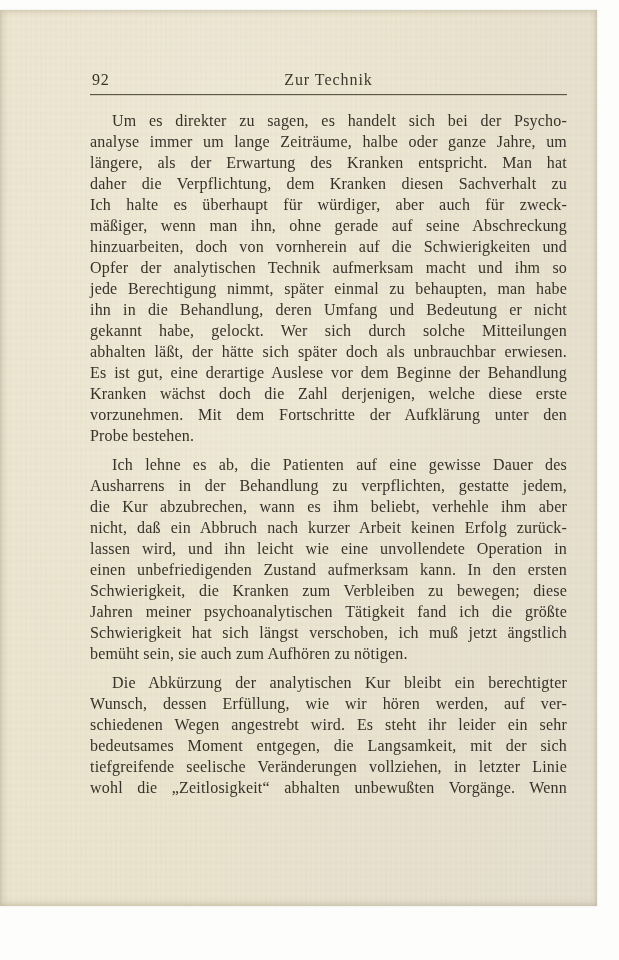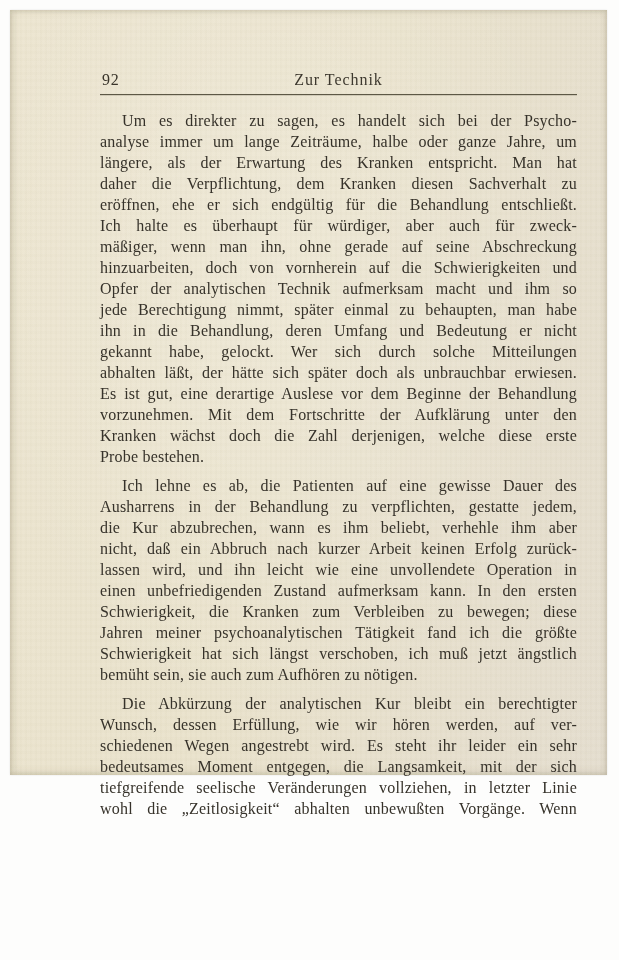--- a/index.html
+++ b/index.html
@@ -13,24 +13,24 @@
   }
   .viewport {
     position: relative;
     width: 619px;
     height: 960px;
     background: #fdfdfc;
   }
   
   .scan {
     position: absolute;
-    left: 10px;
+    left: 0;
     top: 10px;
     width: 597px;
-    height: 765px;
+    height: 896px;
     background:
       radial-gradient(ellipse at 45% 35%, rgba(255,255,255,0.20), rgba(255,255,255,0) 65%),
       linear-gradient(105deg, #ede6d1 0%, #eae3cc 48%, #e5decf 100%);
     box-shadow:
       inset 3px 0 7px rgba(120,110,80,0.16),
       inset -2px 0 5px rgba(120,110,80,0.10),
       inset 0 -3px 7px rgba(120,110,80,0.10),
       inset 0 2px 5px rgba(120,110,80,0.07),
       0 0 2px rgba(0,0,0,0.10);
   }
@@ -104,32 +104,31 @@
       <span class="page-num">92</span>
       <span class="running-title">Zur Technik</span>
     </div>
     <div class="rule"></div>
     <div class="body-text">
         <div class="paragraph">
           <div class="line first">Um es direkter zu sagen, es handelt sich bei der Psycho-</div>
           <div class="line">analyse immer um lange Zeiträume, halbe oder ganze Jahre, um</div>
           <div class="line">längere, als der Erwartung des Kranken entspricht. Man hat</div>
           <div class="line">daher die Verpflichtung, dem Kranken diesen Sachverhalt zu</div>
-          <div class="line">eröffnen, ehe er sich endgültig für die Behandlung entschließt.</div>
           <div class="line">Ich halte es überhaupt für würdiger, aber auch für zweck-</div>
           <div class="line">mäßiger, wenn man ihn, ohne gerade auf seine Abschreckung</div>
           <div class="line">hinzuarbeiten, doch von vornherein auf die Schwierigkeiten und</div>
           <div class="line">Opfer der analytischen Technik aufmerksam macht und ihm so</div>
           <div class="line">jede Berechtigung nimmt, später einmal zu behaupten, man habe</div>
           <div class="line">ihn in die Behandlung, deren Umfang und Bedeutung er nicht</div>
           <div class="line">gekannt habe, gelockt. Wer sich durch solche Mitteilungen</div>
           <div class="line">abhalten läßt, der hätte sich später doch als unbrauchbar erwiesen.</div>
           <div class="line">Es ist gut, eine derartige Auslese vor dem Beginne der Behandlung</div>
+          <div class="line">Kranken wächst doch die Zahl derjenigen, welche diese erste</div>
           <div class="line">vorzunehmen. Mit dem Fortschritte der Aufklärung unter den</div>
-          <div class="line">Kranken wächst doch die Zahl derjenigen, welche diese erste</div>
           <div class="line para-end">Probe bestehen.</div>
         </div>
         <div class="paragraph">
           <div class="line first">Ich lehne es ab, die Patienten auf eine gewisse Dauer des</div>
           <div class="line">Ausharrens in der Behandlung zu verpflichten, gestatte jedem,</div>
           <div class="line">die Kur abzubrechen, wann es ihm beliebt, verhehle ihm aber</div>
           <div class="line">nicht, daß ein Abbruch nach kurzer Arbeit keinen Erfolg zurück-</div>
           <div class="line">lassen wird, und ihn leicht wie eine unvollendete Operation in</div>
           <div class="line">einen unbefriedigenden Zustand aufmerksam kann. In den ersten</div>
           <div class="line">Schwierigkeit, die Kranken zum Verbleiben zu bewegen; diese</div>

